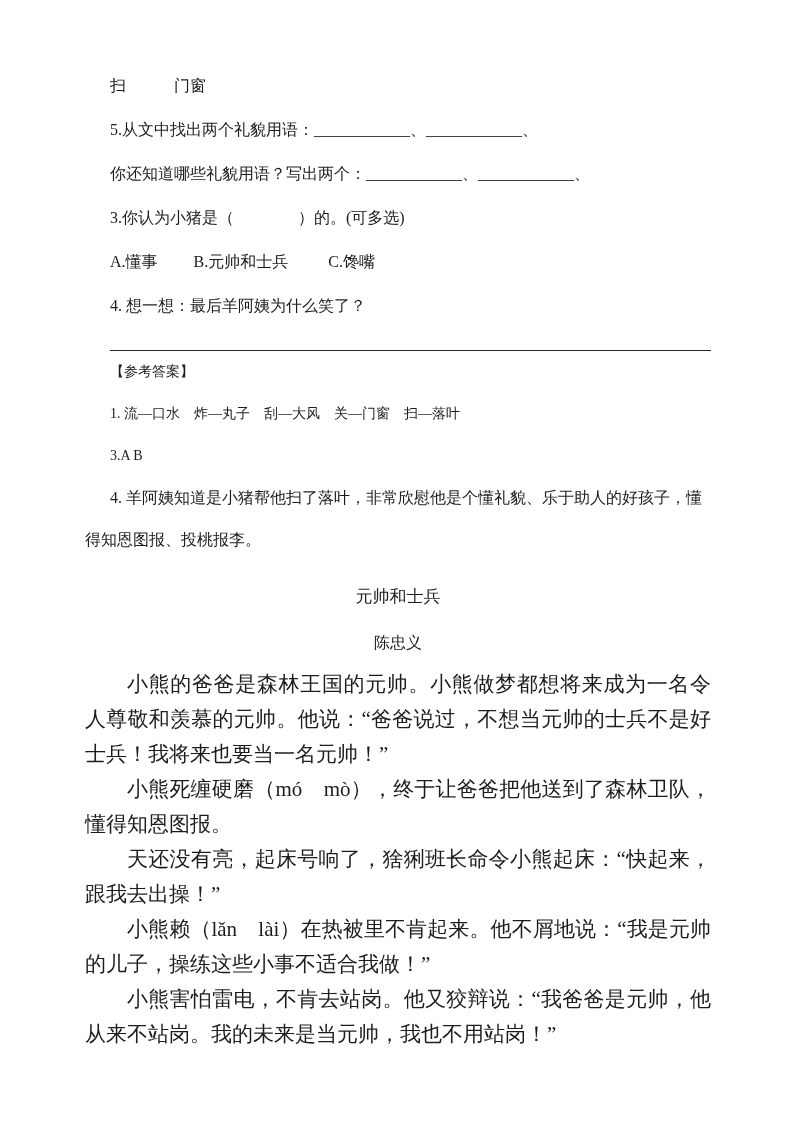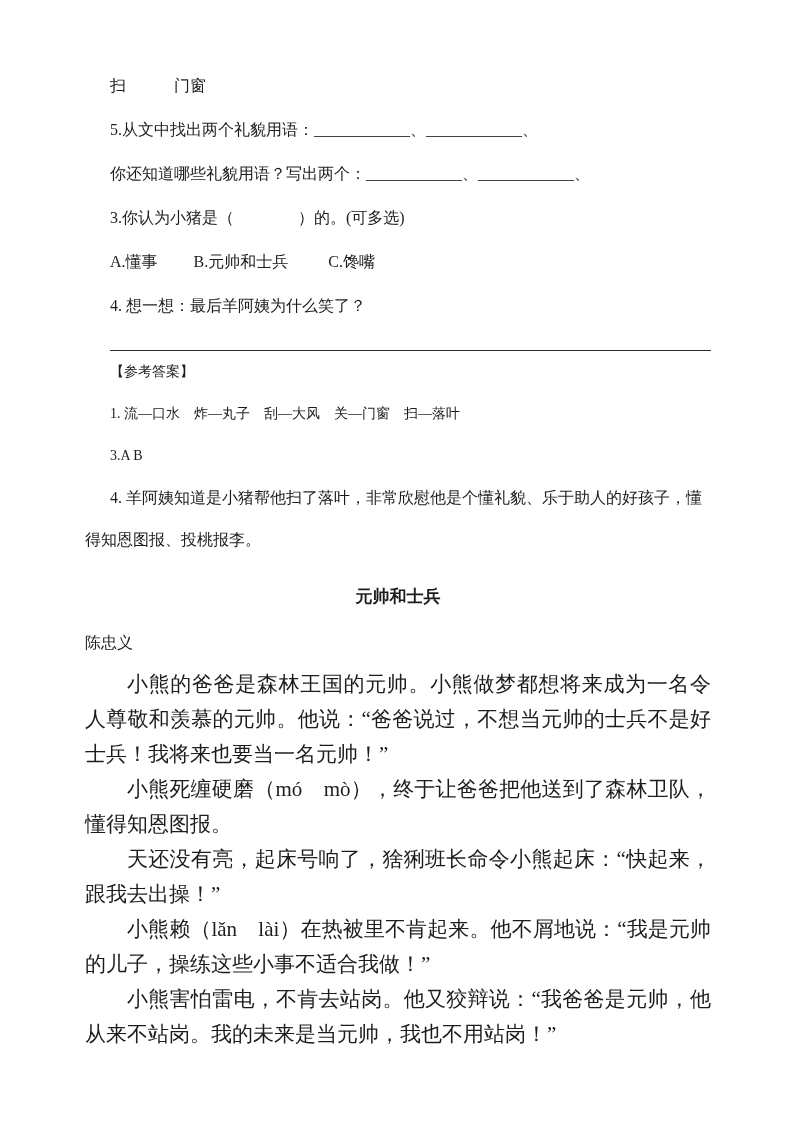--- a/index.html
+++ b/index.html
@@ -42,28 +42,28 @@
     font-size: 16px;
     line-height: 42px;
     text-indent: 25px;
     padding-left: 0;
     white-space: pre-wrap;
   }
   
   .article-title {
     margin-top: 14px;
     font-size: 17px;
-    font-weight: bold;
+    font-weight: normal;
     text-align: center;
     line-height: 44px;
     white-space: pre-wrap;
   }
   .article-author {
     font-size: 16px;
-    text-align: left;
+    text-align: center;
     line-height: 48px;
     white-space: pre-wrap;
   }
   .para {
     font-size: 21px;
     line-height: 35px;
     text-indent: 2em;
     text-align: justify;
     white-space: pre-wrap;
   }

